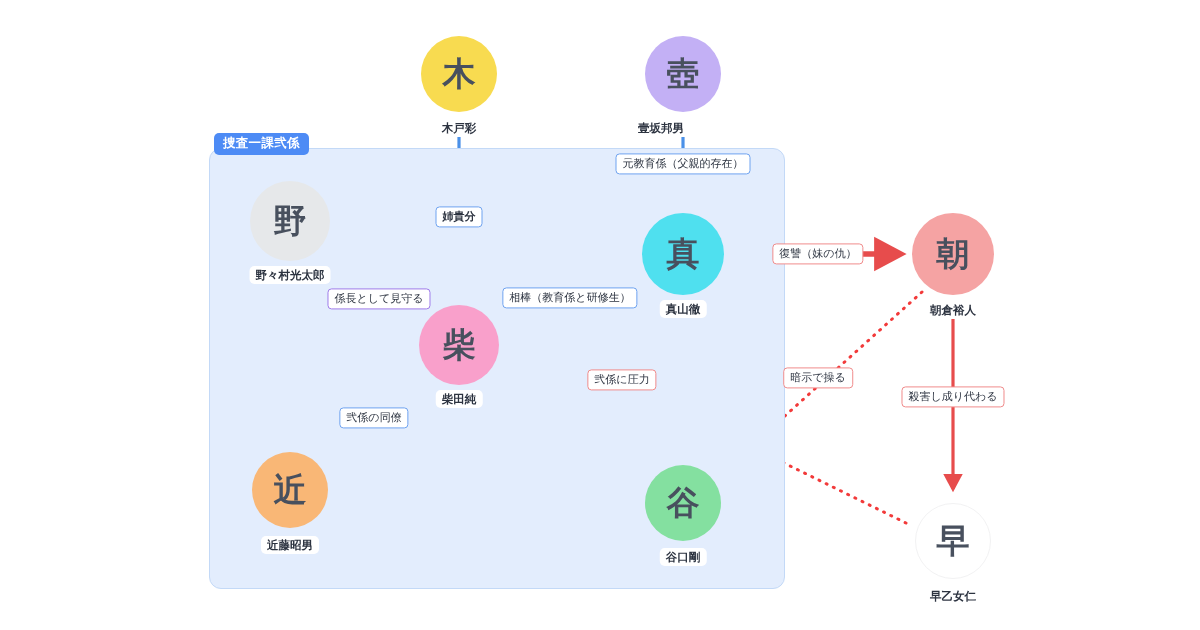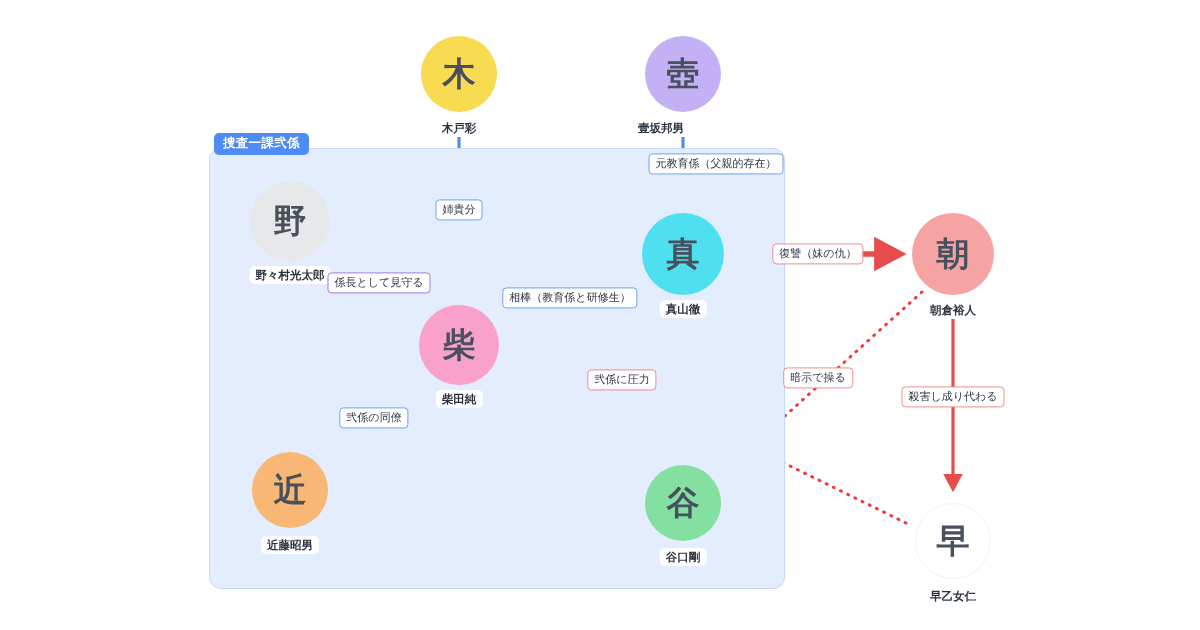--- a/index.html
+++ b/index.html
@@ -129,24 +129,24 @@
       <div class="node">
         <div class="circle" style="left: 645px; top: 465px; width: 76px; height: 76px; background: rgb(132, 224, 160);">谷</div>
         <div class="nlabel" style="left: 683px; top: 548px;">谷口剛</div>
       </div>
       <div class="node">
         <div class="circle" style="left: 915px; top: 503px; width: 76px; height: 76px; background: rgb(255, 255, 255); border: 1px solid rgb(242, 242, 243);">早</div>
         <div class="nlabel" style="left: 953px; top: 587px;">早乙女仁</div>
       </div>
     </div>
   <div id="edge-labels-layer">
-      <div class="edge-label el-blue" style="left: 459px; top: 210px;">姉貴分</div>
-      <div class="edge-label el-blue" style="left: 683px; top: 164px; margin-left: 33px;">元教育係（父親的存在）</div>
+      <div class="edge-label el-blue" style="left: 459px; top: 217px; font-weight: bold;">姉貴分</div>
+      <div class="edge-label el-blue" style="left: 683px; top: 164px;">元教育係（父親的存在）</div>
       <div class="edge-label el-blue" style="left: 570px; top: 298px; text-align: center;">相棒（教育係と研修生）</div>
       <div class="edge-label el-blue" style="left: 374px; top: 418px;">弐係の同僚</div>
-      <div class="edge-label el-purple" style="left: 379px; top: 283px;">係長として見守る</div>
+      <div class="edge-label el-purple" style="left: 379px; top: 299px;">係長として見守る</div>
       <div class="edge-label el-red" style="left: 818px; top: 254px;">復讐（妹の仇）</div>
       <div class="edge-label el-red" style="left: 953px; top: 397px;">殺害し成り代わる</div>
       <div class="edge-label el-red" style="left: 622px; top: 380px;">弐係に圧力</div>
       <div class="edge-label el-red" style="left: 818px; top: 378px;">暗示で操る</div>
     </div>
 
 </div>
 
 </body></html>

